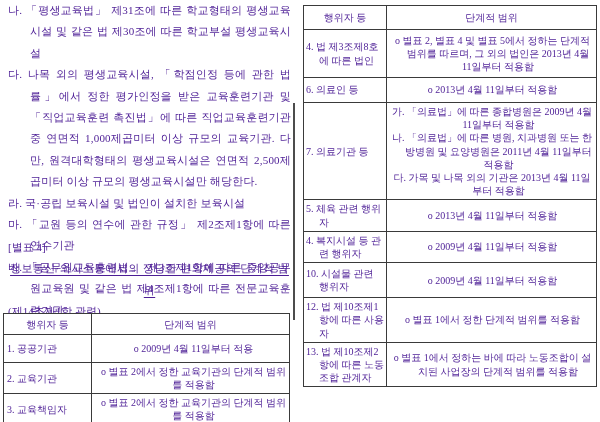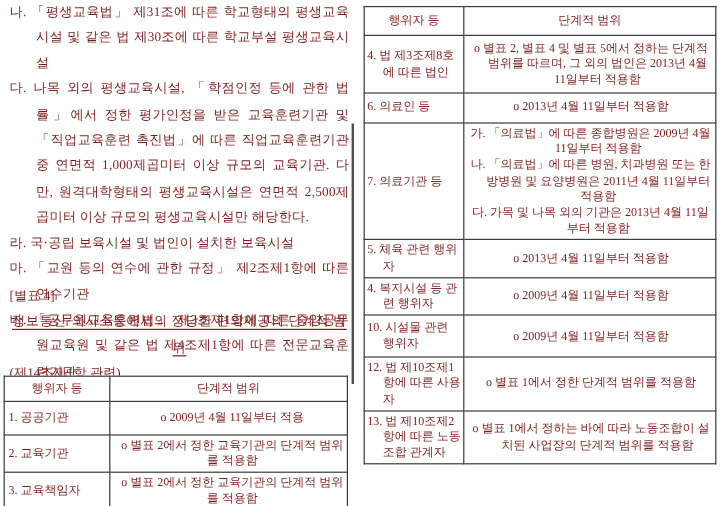--- a/index.html
+++ b/index.html
@@ -1,19 +1,19 @@
 <!DOCTYPE html>
 <html><head>
 <meta charset="utf-8">
 <style>
   html,body{margin:0;padding:0;background:#e8e8e8;}
   .page{
     position:relative;width:600px;height:422px;background:#ffffff;
     font-family:"Liberation Serif","DejaVu Serif",serif;
-    color:#7f1d1d;overflow:hidden;
+    color:#4c1d95;overflow:hidden;
   }
   
   .left-text{
     position:absolute;left:8px;top:0;width:283px;
     font-size:11px;line-height:21.4px;text-align:justify;
     letter-spacing:0.2px;
   }
   .para{margin:0;padding-left:22px;text-indent:-22px;}
   
   .annex{position:absolute;left:8px;top:237px;width:283px;font-size:11px;line-height:21.4px;}

